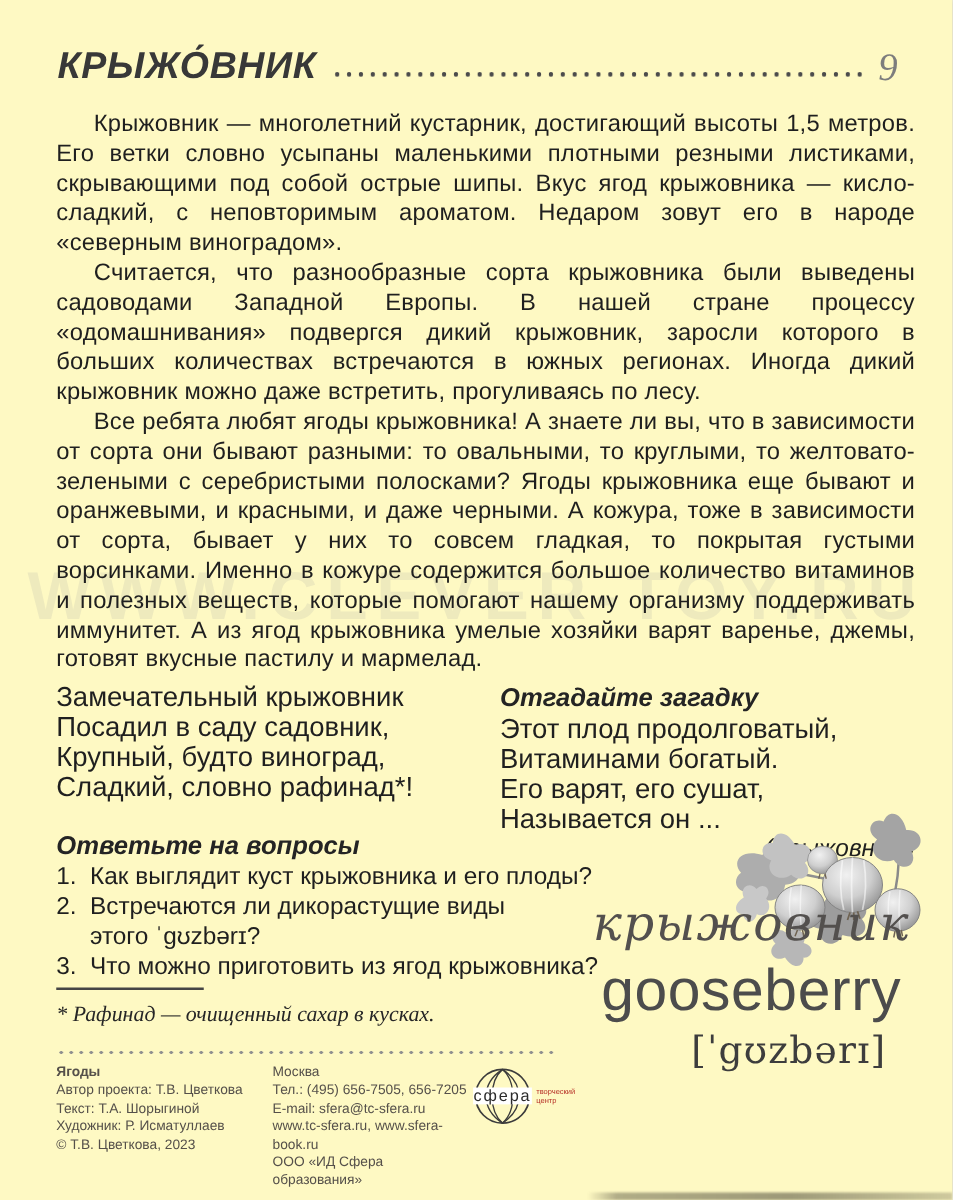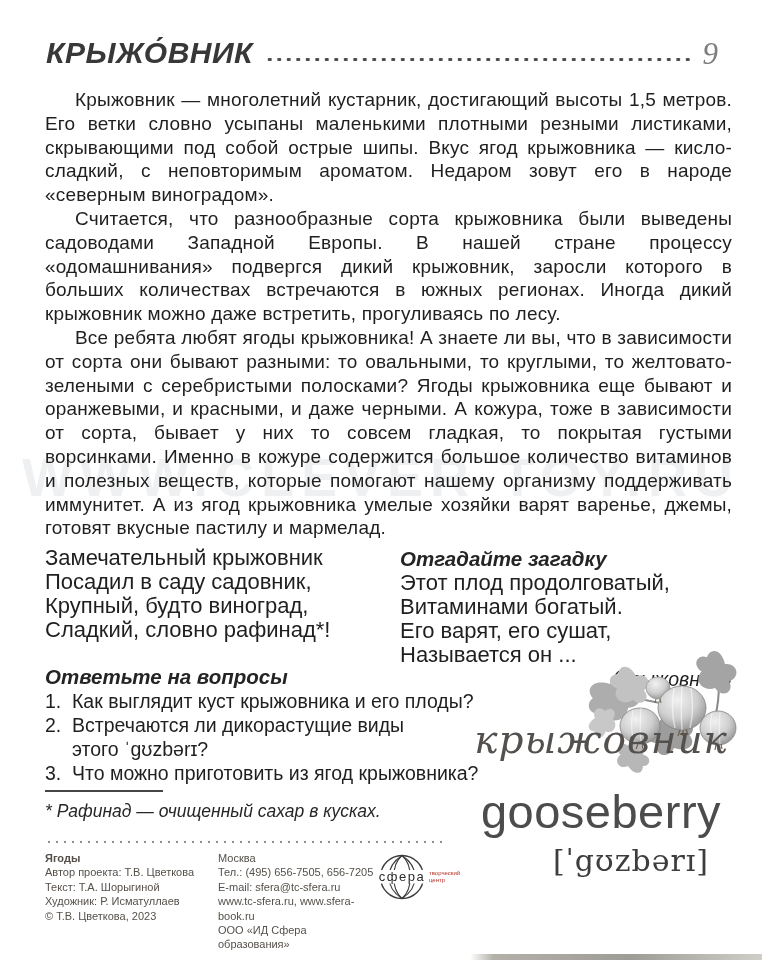--- a/index.html
+++ b/index.html
@@ -1,20 +1,20 @@
 <!DOCTYPE html>
 <html lang="ru"><head>
 <meta charset="utf-8">
 <style>
   html,body{margin:0;padding:0;background:#e9e7e2;}
   .page{
     position:relative;
     width:762px;height:960px;
     margin:0 auto;
-    background:#ffffff;
+    background:#fef9c3;
     font-family:"Liberation Sans", sans-serif;
     color:#1f1f1f;
     overflow:hidden;
     box-shadow:0 0 4px rgba(0,0,0,.25);
   }
   
   .hdr{
     position:absolute;top:36px;left:46px;right:30px;
     display:flex;align-items:flex-end;
   }
@@ -59,21 +59,21 @@
   
   .questions{
     position:absolute;top:664px;left:45px;width:478px;
   }
   .q-item{display:flex;font-size:19.5px;line-height:24px;}
   .q-num{width:27px;flex:none;}
   .q-text{flex:1;}
   
   .footnote{position:absolute;top:790px;left:45px;width:430px;}
   .footnote-rule{width:118px;height:0;border-top:2px solid #454545;margin-bottom:9px;}
-  .footnote-text{font-size:17.5px;font-style:italic;line-height:21px;color:#262626;}
+  .footnote-text{font-size:17.5px;font-style:italic;line-height:21px;color:#262626;font-family:Liberation Serif, serif;}
   
   .imprint-rule{
     position:absolute;top:840px;left:45px;width:398px;height:4px;
     background-image:radial-gradient(circle,#8f8f8f 1.2px,transparent 1.5px);
     background-size:8px 4px;background-repeat:repeat-x;background-position:left center;
   }
   .imprint{
     position:absolute;top:851px;left:45px;width:330px;
     display:flex;font-size:11px;line-height:14.4px;color:#55504a;
   }
@@ -85,21 +85,21 @@
   .illo{position:absolute;top:646px;left:570px;width:182px;height:138px;}
   
   .vocab{
     position:absolute;top:716px;right:16px;width:290px;text-align:center;
   }
   .vocab-ru{
     font-family:"DejaVu Serif",serif;font-style:italic;
     font-size:39px;line-height:48px;color:#53504e;letter-spacing:1px;
   }
   .vocab-en{
-    font-size:47px;line-height:56px;color:#4c4c4c;letter-spacing:.5px;font-weight:400;margin-top:20px;
+    font-size:47px;line-height:56px;color:#4c4c4c;letter-spacing:.5px;font-weight:400;
   }
   .vocab-tr{
     font-family:"DejaVu Serif",serif;
     font-size:30px;line-height:42px;color:#3d3d3d;letter-spacing:1px;
     padding-left:60px;
   }
   
   .watermark{
     position:absolute;top:446px;left:0;right:0;
     text-align:center;font-size:54px;font-weight:bold;letter-spacing:7px;

